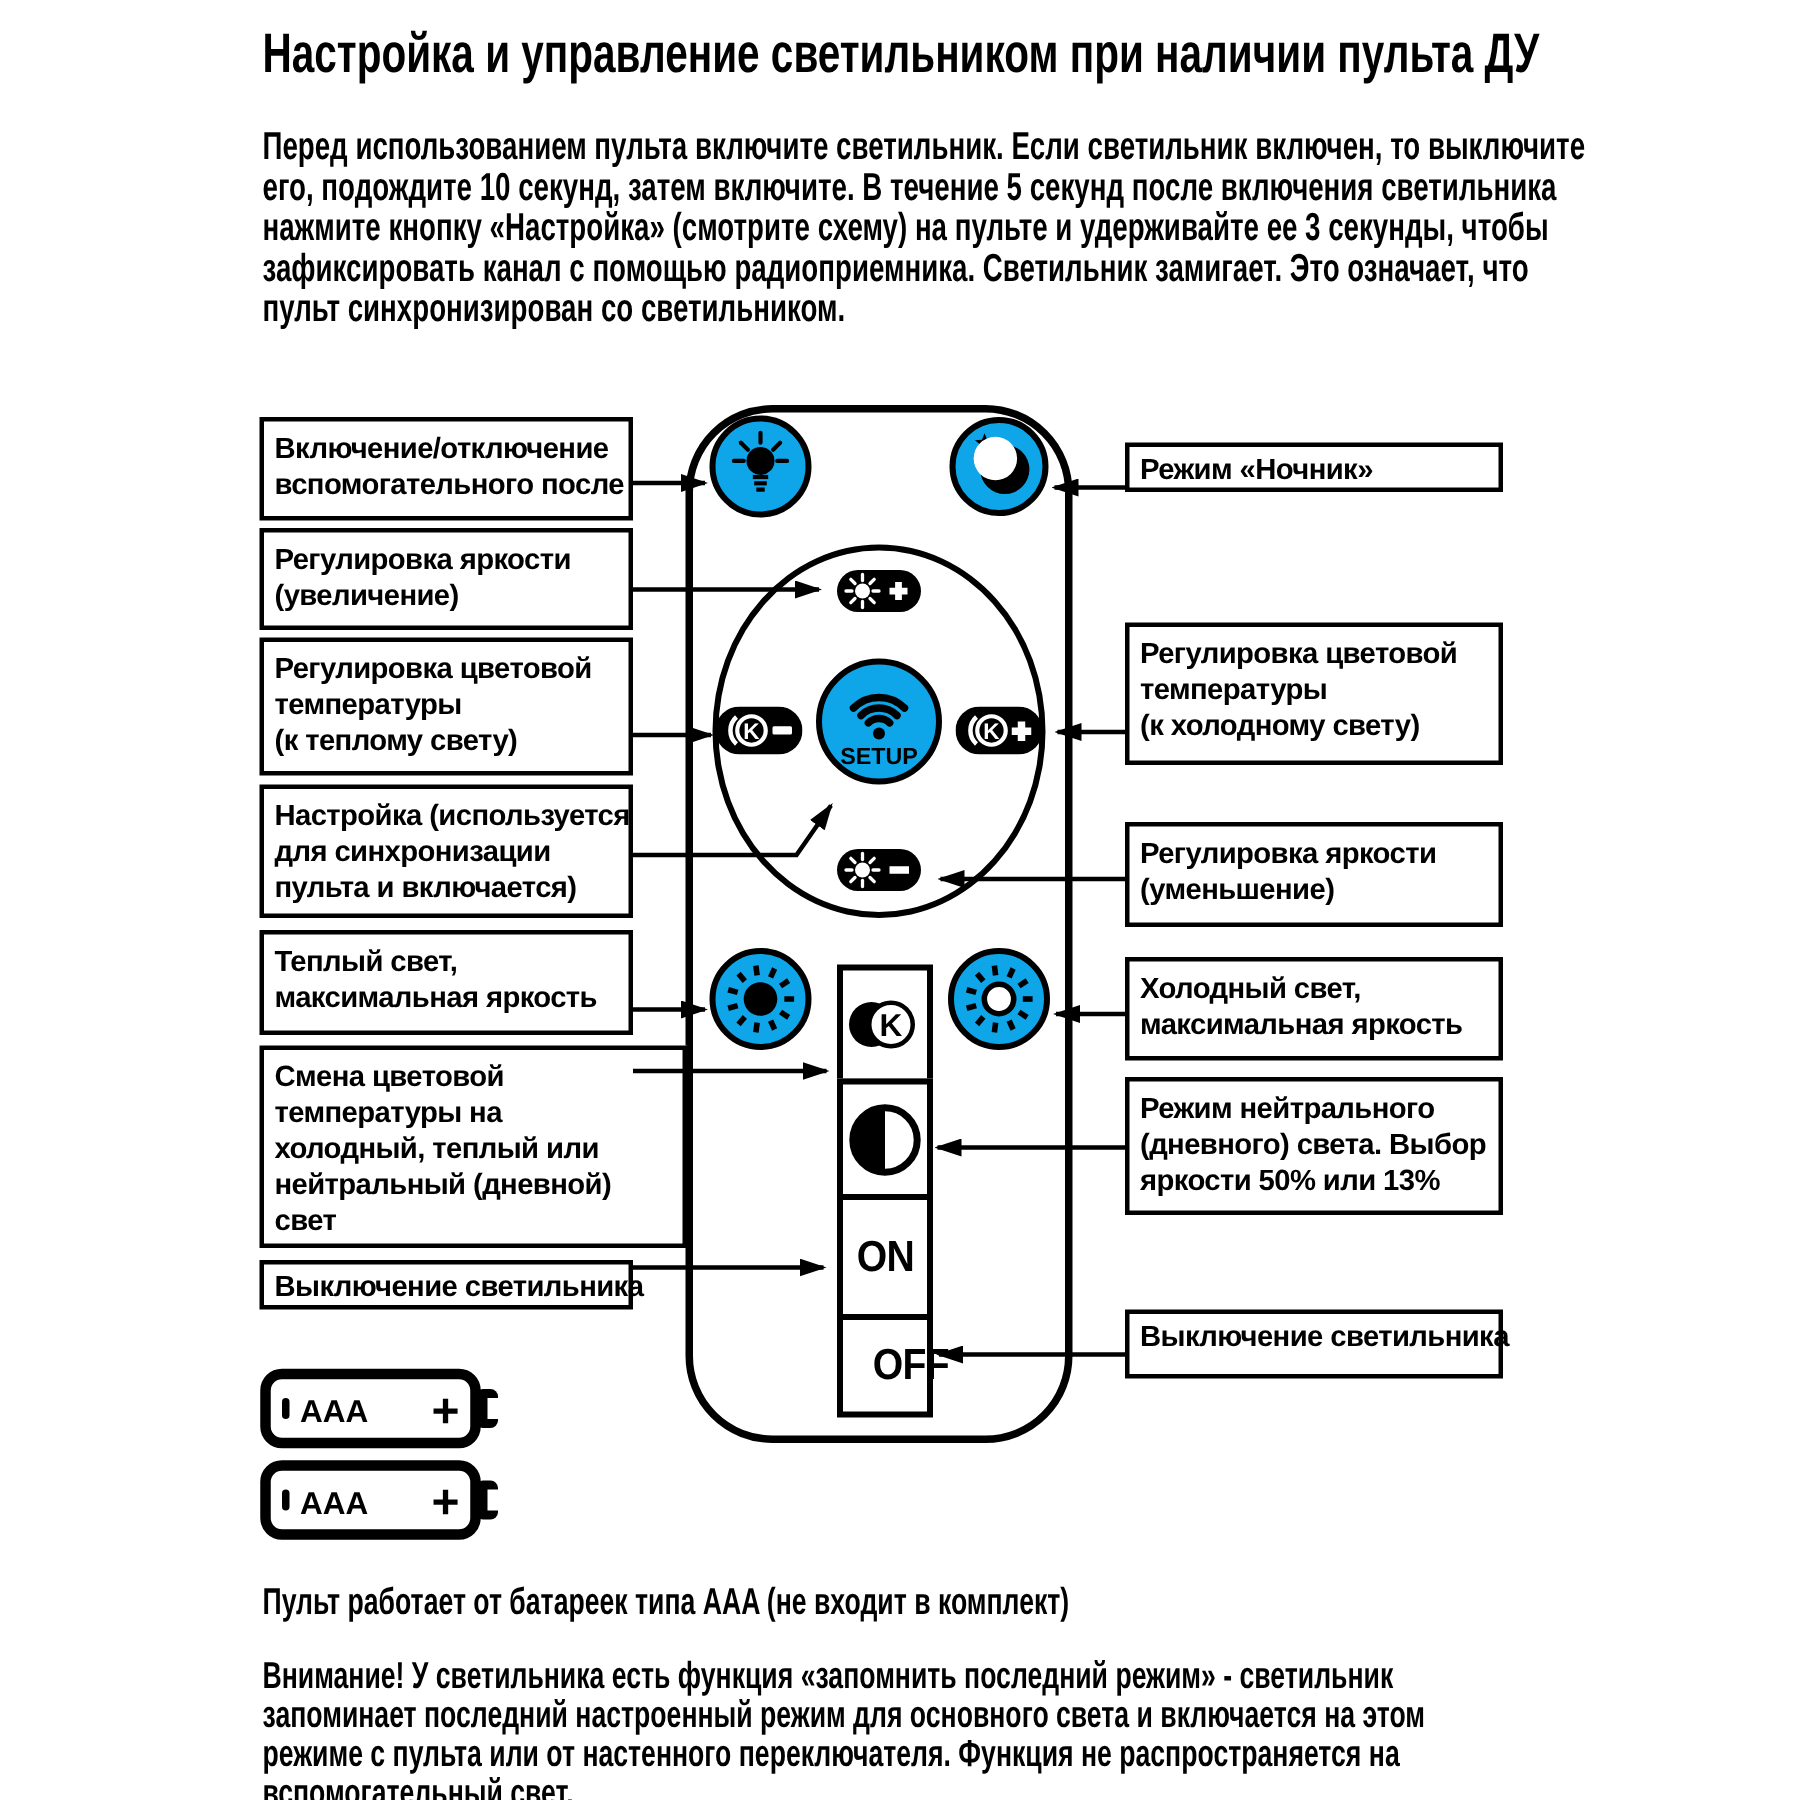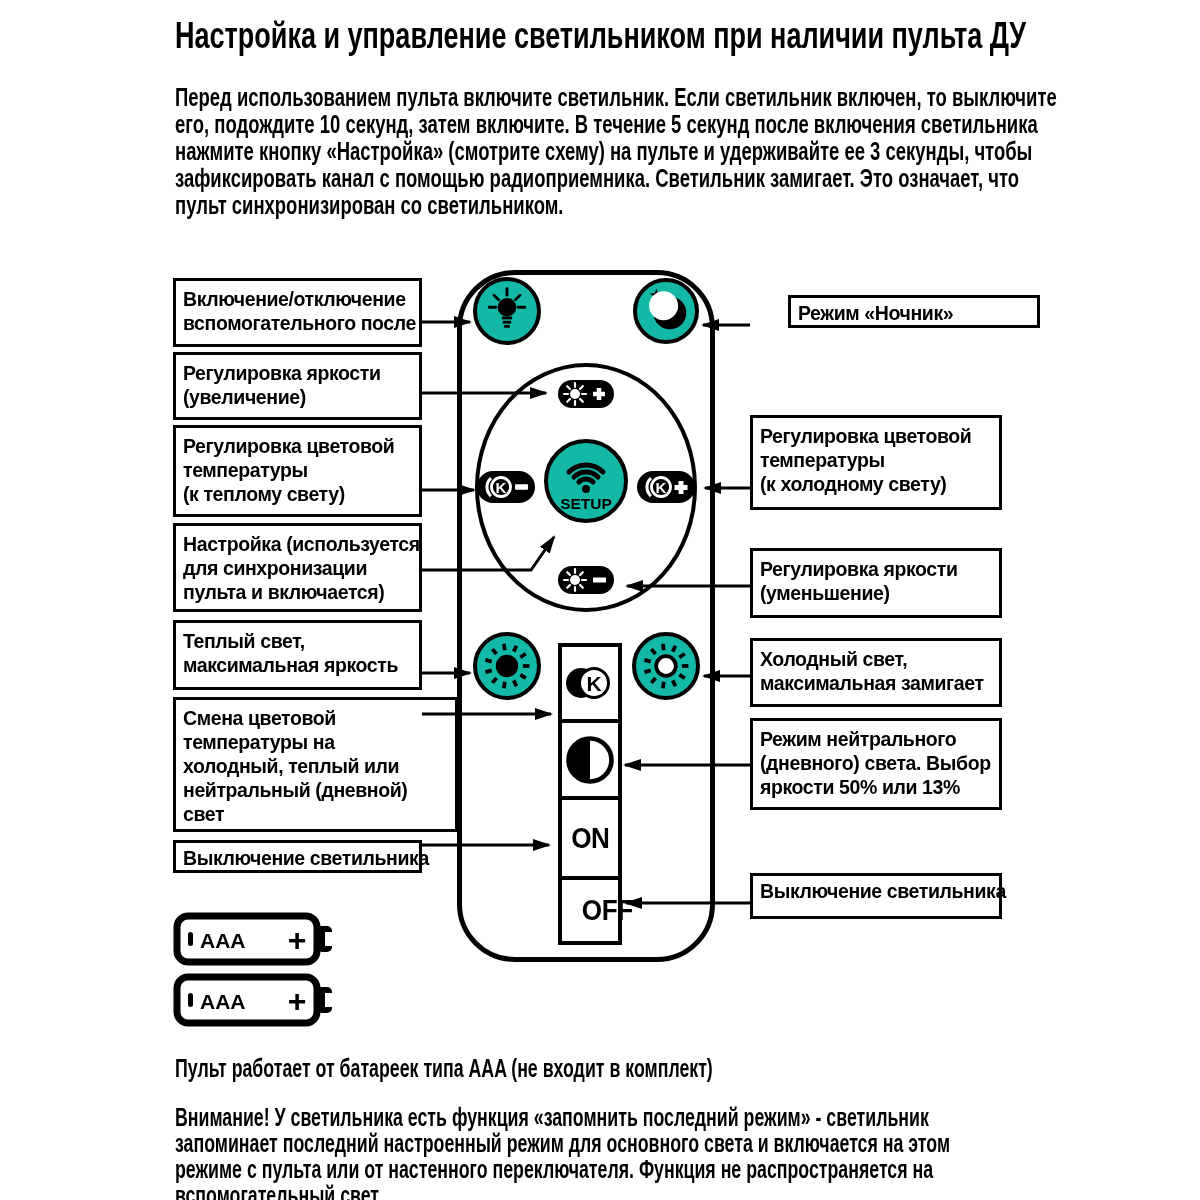--- a/index.html
+++ b/index.html
@@ -9,21 +9,21 @@
   .cx71{display:inline-block;transform:scaleX(0.71);transform-origin:0 0;white-space:pre;}
   .cx90{display:inline-block;transform:scaleX(0.90);transform-origin:center;}
   .title{left:175px;top:16px;font-size:37px;line-height:40px;}
   .para{font-size:26px;line-height:27px;}
   .smallpara{font-size:25px;line-height:26px;margin-top:12px;}
   .callout{position:absolute;border:3px solid #000;background:#fff;box-sizing:border-box;
            font-size:19.5px;line-height:24px;letter-spacing:-0.4px;padding:6px 7px 0 7px;white-space:pre;}
   .one{padding-top:3px;}
   .remote{position:absolute;left:457px;top:270px;width:258px;height:692px;box-sizing:border-box;
           border:5px solid #000;border-radius:58px;background:#fff;}
-  .circbtn{position:absolute;border:4px solid #000;border-radius:50%;background:#14b8a6;box-sizing:border-box;
+  .circbtn{position:absolute;border:4px solid #000;border-radius:50%;background:#0ea5e9;box-sizing:border-box;
            display:flex;align-items:center;justify-content:center;}
   .oval{position:absolute;left:13px;top:88px;width:222px;height:249px;border:4px solid #000;
         border-radius:50%;background:#fff;box-sizing:border-box;}
   .pill{position:absolute;}
   .cell{position:absolute;border:4px solid #000;background:#fff;box-sizing:border-box;
         display:flex;align-items:center;justify-content:center;}
   .onoff{font-size:29px;letter-spacing:-0.5px;}
   .arrows{position:absolute;left:0;top:0;pointer-events:none;}
 </style>
 </head>
@@ -204,28 +204,28 @@
 пульта и включается)</div>
 <div class="callout" style="left:173px;top:620px;width:249px;height:70px;">Теплый свет,
 максимальная яркость</div>
 <div class="callout" style="left:173px;top:697px;width:285px;height:135px;">Смена цветовой
 температуры на
 холодный, теплый или
 нейтральный (дневной)
 свет</div>
 <div class="callout one" style="left:173px;top:840px;width:249px;height:33px;">Выключение светильника</div>
 
-<div class="callout one" style="left:750px;top:295px;width:252px;height:33px;margin-left:38px;">Режим «Ночник»</div>
+<div class="callout one" style="left:750px;top:295px;width:252px;height:33px;">Режим «Ночник»</div>
 <div class="callout" style="left:750px;top:415px;width:252px;height:95px;">Регулировка цветовой
 температуры
 (к холодному свету)</div>
 <div class="callout" style="left:750px;top:548px;width:252px;height:70px;">Регулировка яркости
 (уменьшение)</div>
 <div class="callout" style="left:750px;top:638px;width:252px;height:69px;">Холодный свет,
-максимальная замигает</div>
+максимальная яркость</div>
 <div class="callout" style="left:750px;top:718px;width:252px;height:92px;">Режим нейтрального
 (дневного) света. Выбор
 яркости 50% или 13%</div>
 <div class="callout one" style="left:750px;top:873px;width:252px;height:46px;">Выключение светильника</div>
 
 <svg class="arrows" width="1200" height="1200">
   <defs>
     <marker id="ah" markerWidth="18" markerHeight="12" refX="16" refY="6" orient="auto" markerUnits="userSpaceOnUse">
       <path d="M0,0 L18,6 L0,12 Z" fill="#000"></path>
     </marker>

